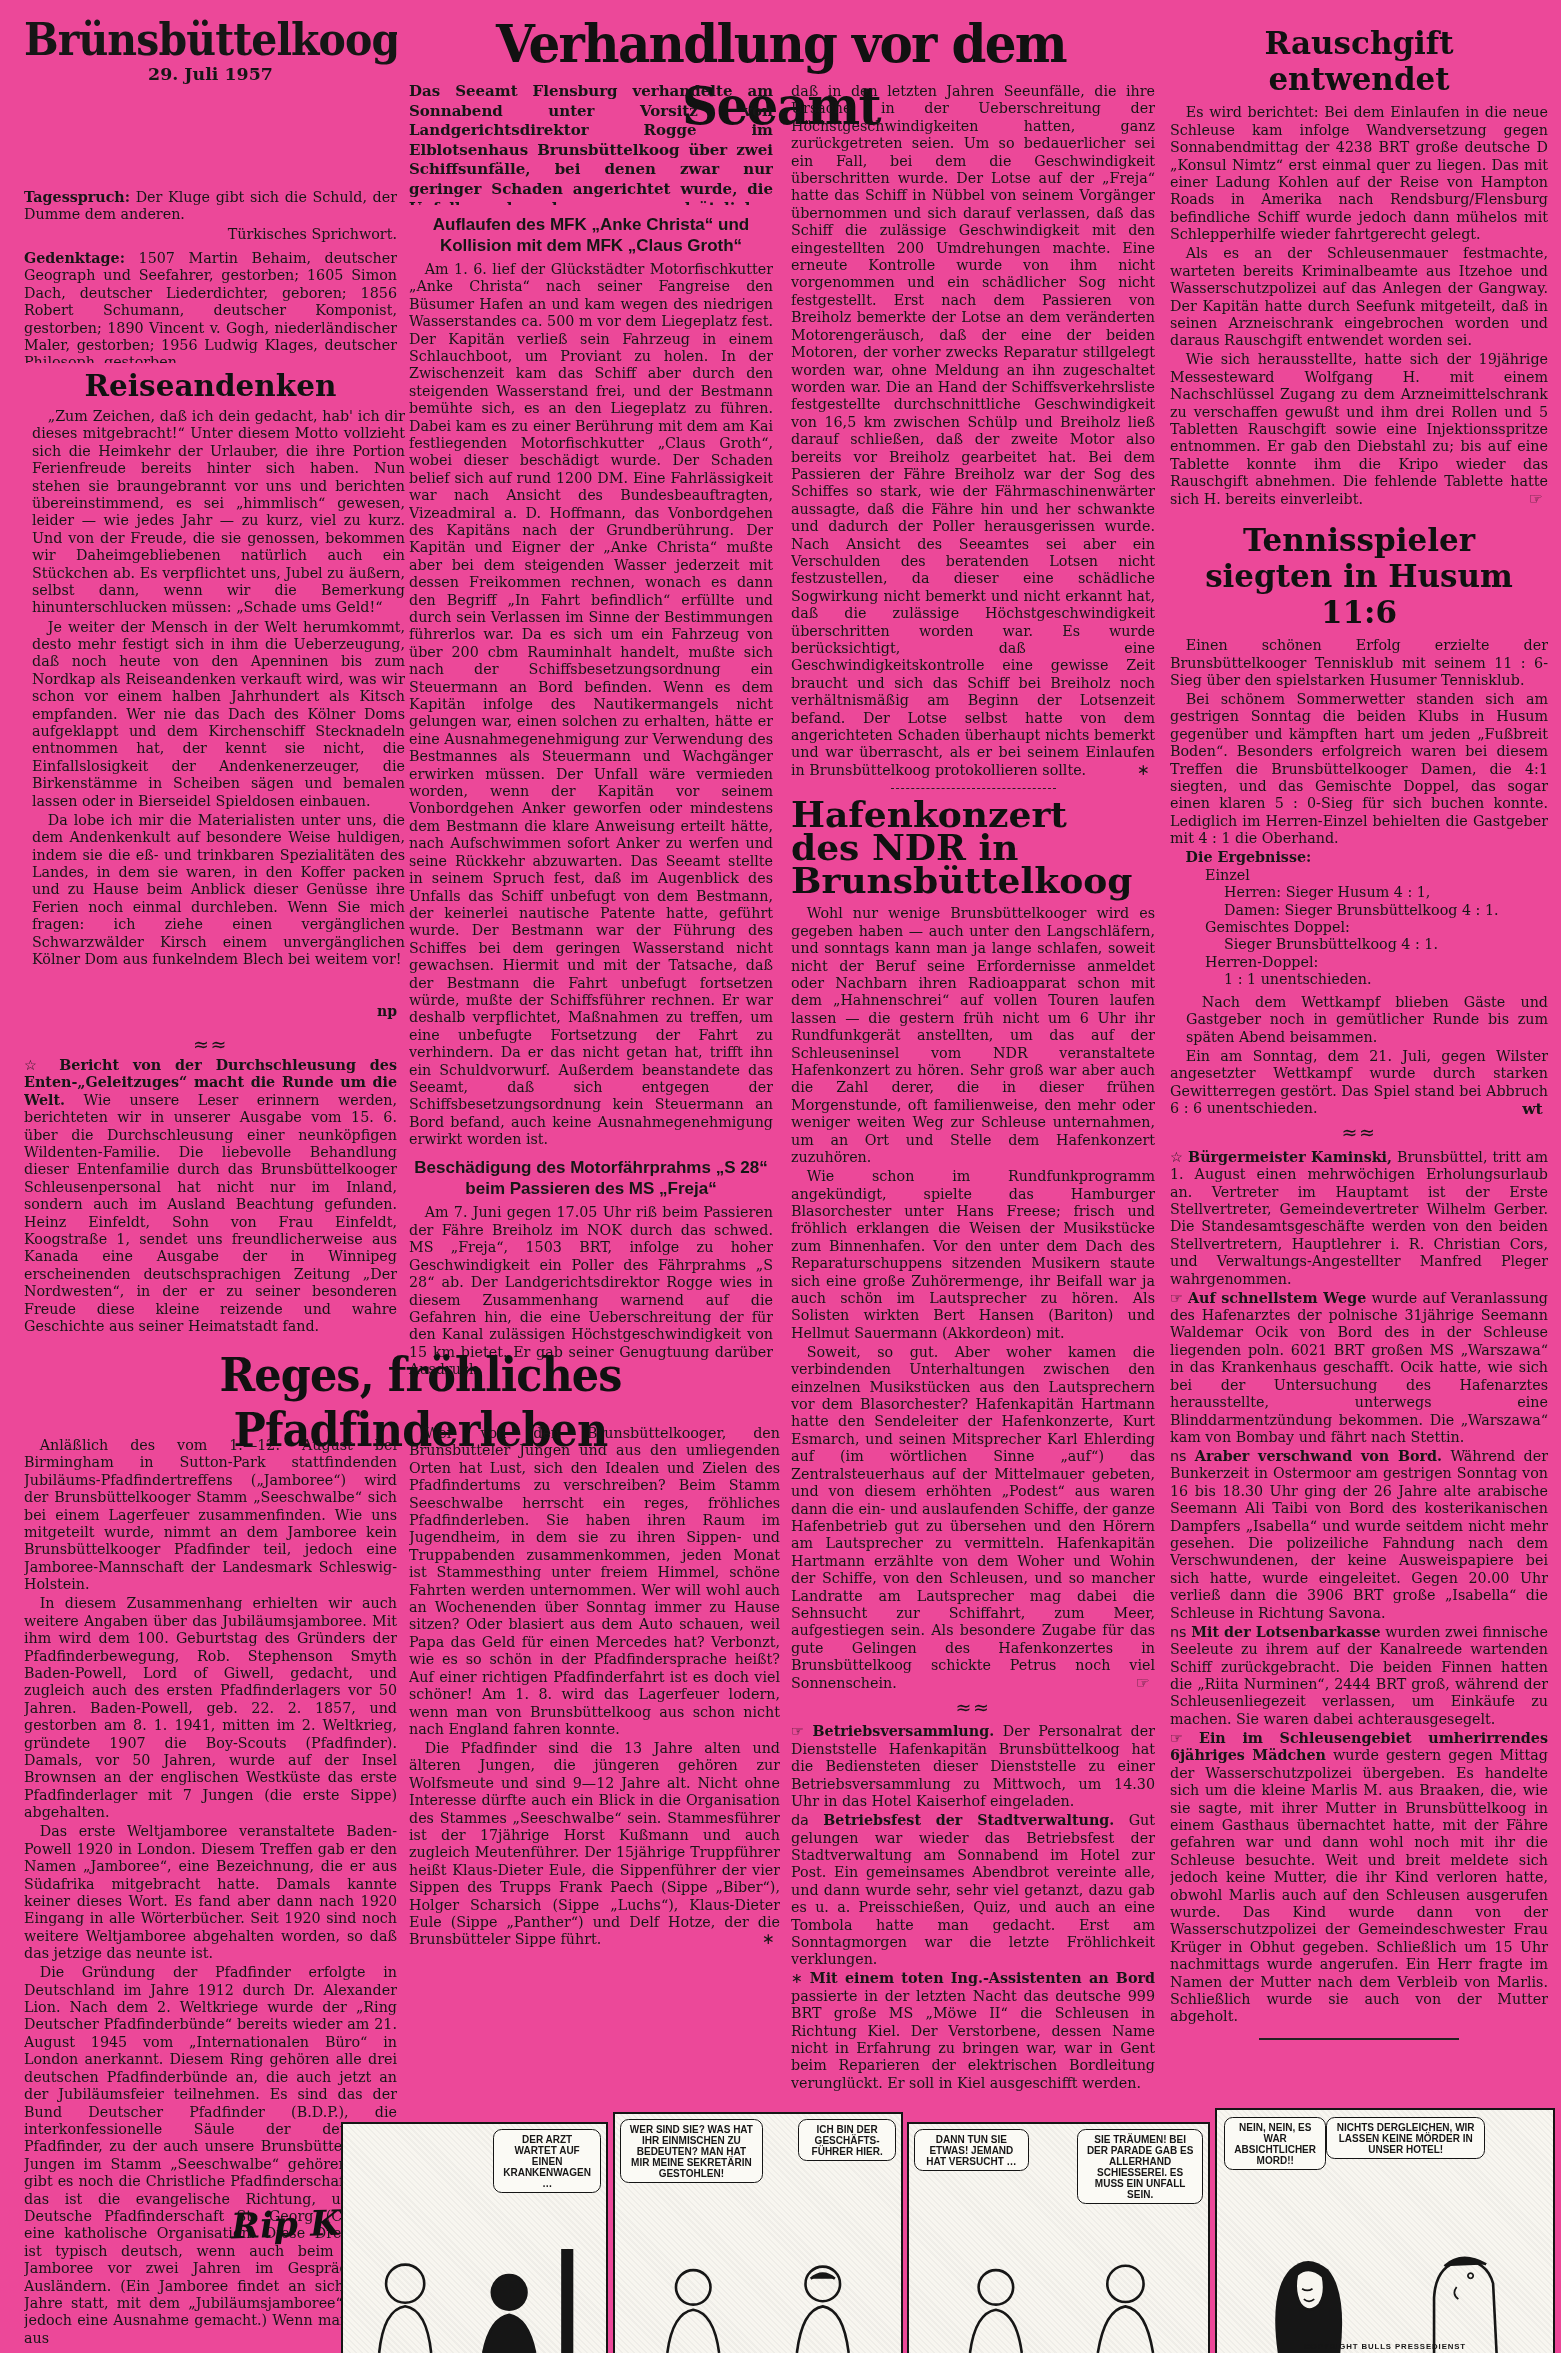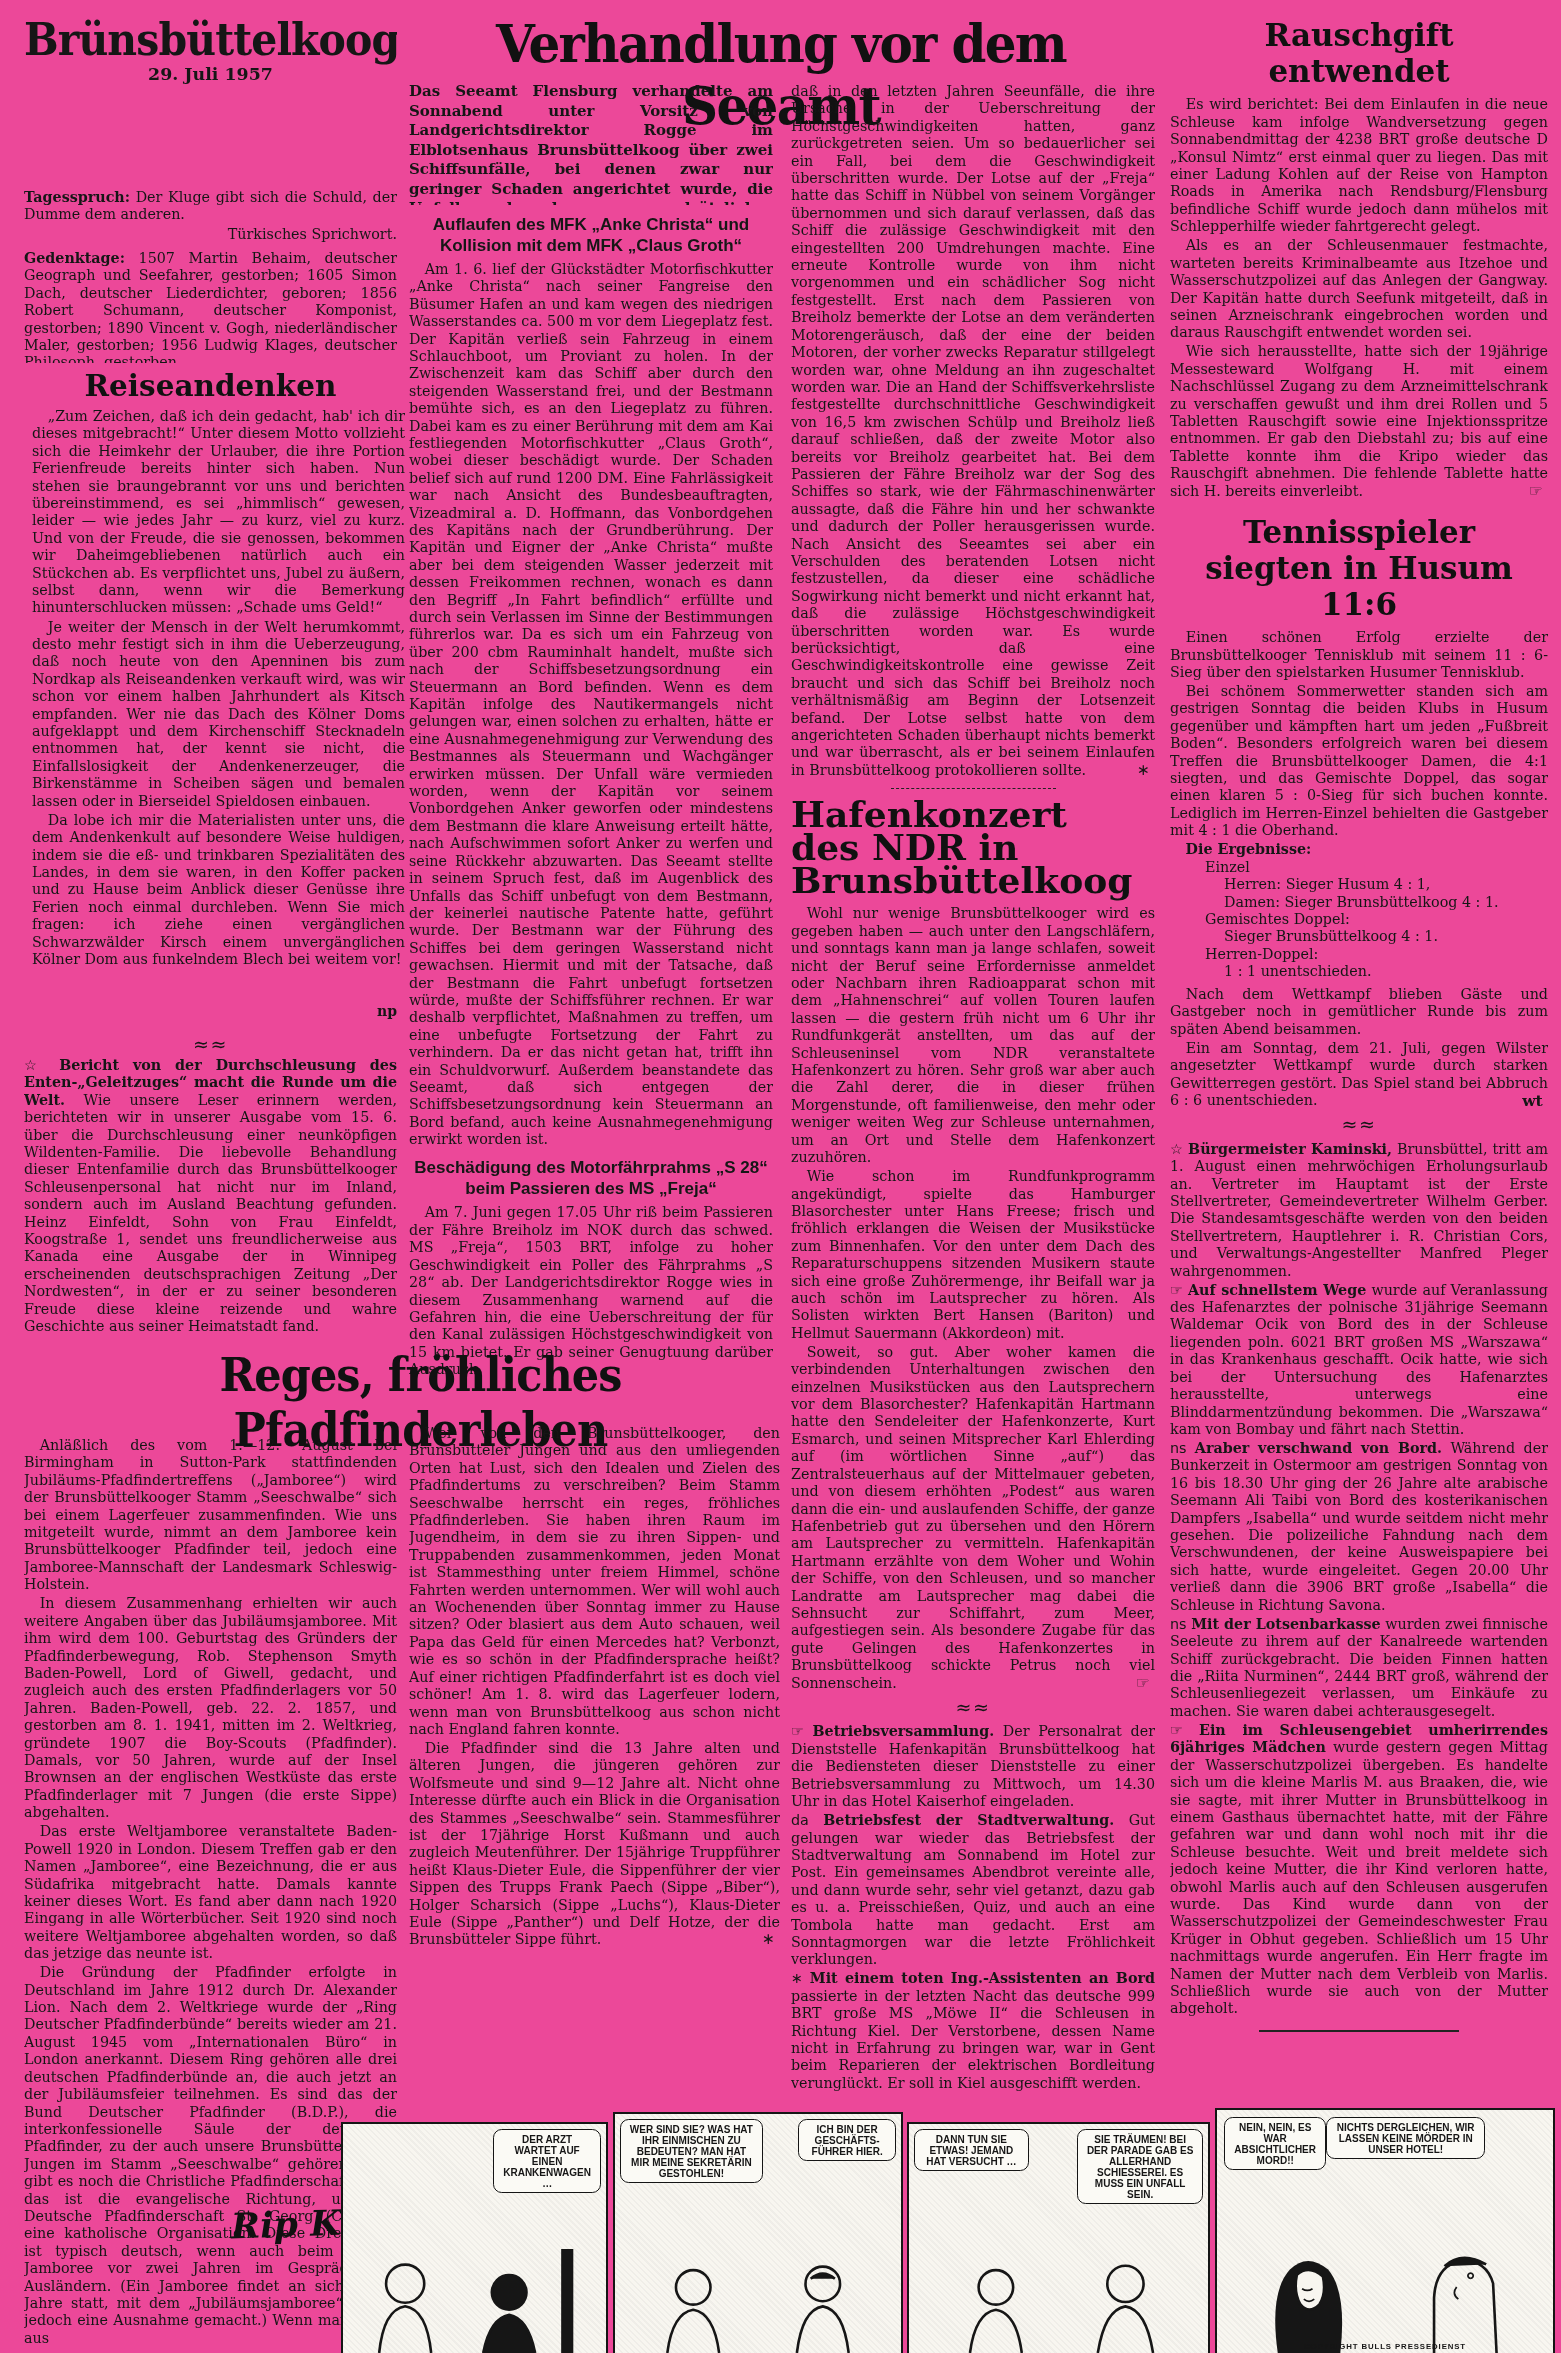--- a/index.html
+++ b/index.html
@@ -18,21 +18,21 @@
      background:repeating-linear-gradient(#161616 0 3.5px,transparent 3.5px 7px);}
   .mast-date{text-align:center;font-weight:bold;font-size:17.4px;margin-top:0;}
   
   .h-serif{font-family:"DejaVu Serif",serif;font-weight:bold;color:#111;}
   h1,h2,h3{margin:0;}
   #seeamt-headline{font-size:50px;letter-spacing:-1.7px;text-align:center;transform:scaleY(1.05);}
   #pfad-headline{font-size:43px;letter-spacing:-0.9px;text-align:center;transform:scaleY(1.1);}
   .sub-sans{font-family:"Liberation Sans",sans-serif;font-weight:bold;font-size:17px;
             line-height:21px;text-align:center;margin:8.7px 0 5.2px 0;}
   .h-mid{font-size:36px;line-height:33px;margin:7px 0 8.7px 0;}
-  .h-right{font-size:31px;text-align:center;line-height:36px;margin:0 0 7px 0;}
+  .h-right{font-size:31px;text-align:center;line-height:36px;margin:8px 0 7px 0;}
   .sig{text-align:right;font-weight:bold;font-size:14px;margin-top:-1.7px;padding-right:26px;}
   .divider{ text-align:center;font-size:19px;letter-spacing:1.7px;line-height:17.4px;margin:7px 0;
             font-family:"DejaVu Sans",sans-serif;}
   .dash-rule{width:165px;margin:8.7px auto;border-top:1.7px dashed #222;}
   .short-rule{width:200px;margin:12px auto;border-top:2.6px solid #222;}
   .endmark{float:right;font-family:"DejaVu Sans",sans-serif;font-size:15.6px;padding-right:5.2px;}
   .marker{font-family:"DejaVu Sans",sans-serif;}
   .intro p{font-size:15px;font-weight:bold;line-height:19.5px;}
   .results p{margin:0;font-size:14.3px;line-height:17.4px;text-align:left;text-indent:0;}
   .ind1{padding-left:15.6px;font-weight:bold;} .ind2{padding-left:35px;} .ind3{padding-left:54px;}
@@ -137,21 +137,21 @@
     <div class="results">
       <p class="ind1">Die Ergebnisse:</p>
       <p class="ind2">Einzel</p>
       <p class="ind3">Herren: Sieger Husum 4 : 1,</p>
       <p class="ind3">Damen: Sieger Brunsbüttelkoog 4 : 1.</p>
       <p class="ind2">Gemischtes Doppel:</p>
       <p class="ind3">Sieger Brunsbüttelkoog 4 : 1.</p>
       <p class="ind2">Herren-Doppel:</p>
       <p class="ind3">1 : 1 unentschieden.</p>
     </div>
-    <p style="margin-top:5.2px;">Nach dem Wettkampf blieben Gäste und Gastgeber noch in gemütlicher Runde bis zum späten Abend beisammen.</p>
+    <p style="margin-top:5.2px;margin-left:16px;">Nach dem Wettkampf blieben Gäste und Gastgeber noch in gemütlicher Runde bis zum späten Abend beisammen.</p>
     <p><span>Ein am Sonntag, dem 21. Juli, gegen Wilster angesetzter Wettkampf wurde durch starken Gewitterregen gestört. Das Spiel stand bei Abbruch 6 : 6 unentschieden.</span> <span class="endmark" style="font-family:'DejaVu Serif',serif;font-weight:bold;">wt</span></p>
     <div class="divider">≈≈</div>
 
     <p class="noindent">
       <span class="marker">☆</span>
       <b>Bürgermeister Kaminski,</b>
       <span>Brunsbüttel, tritt am 1. August einen mehrwöchigen Erholungsurlaub an. Vertreter im Hauptamt ist der Erste Stellvertreter, Gemeindevertreter Wilhelm Gerber. Die Standesamtsgeschäfte werden von den beiden Stellvertretern, Hauptlehrer i. R. Christian Cors, und Verwaltungs-Angestellter Manfred Pleger wahrgenommen.</span>
     </p>
     <p class="noindent">
       <span class="marker">☞</span>

